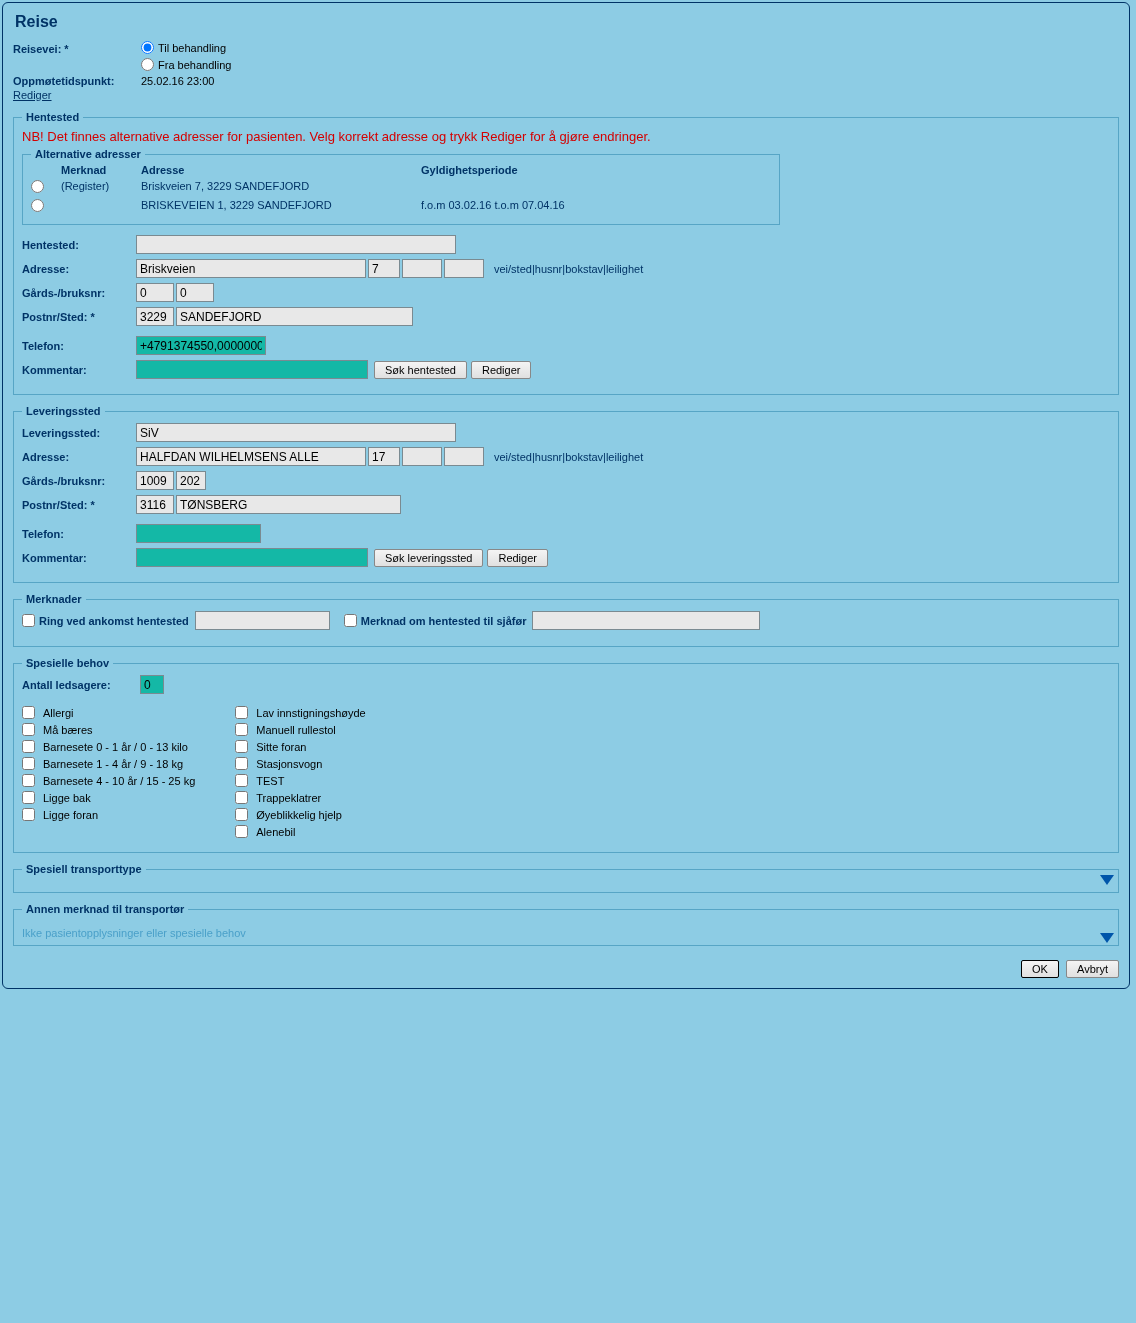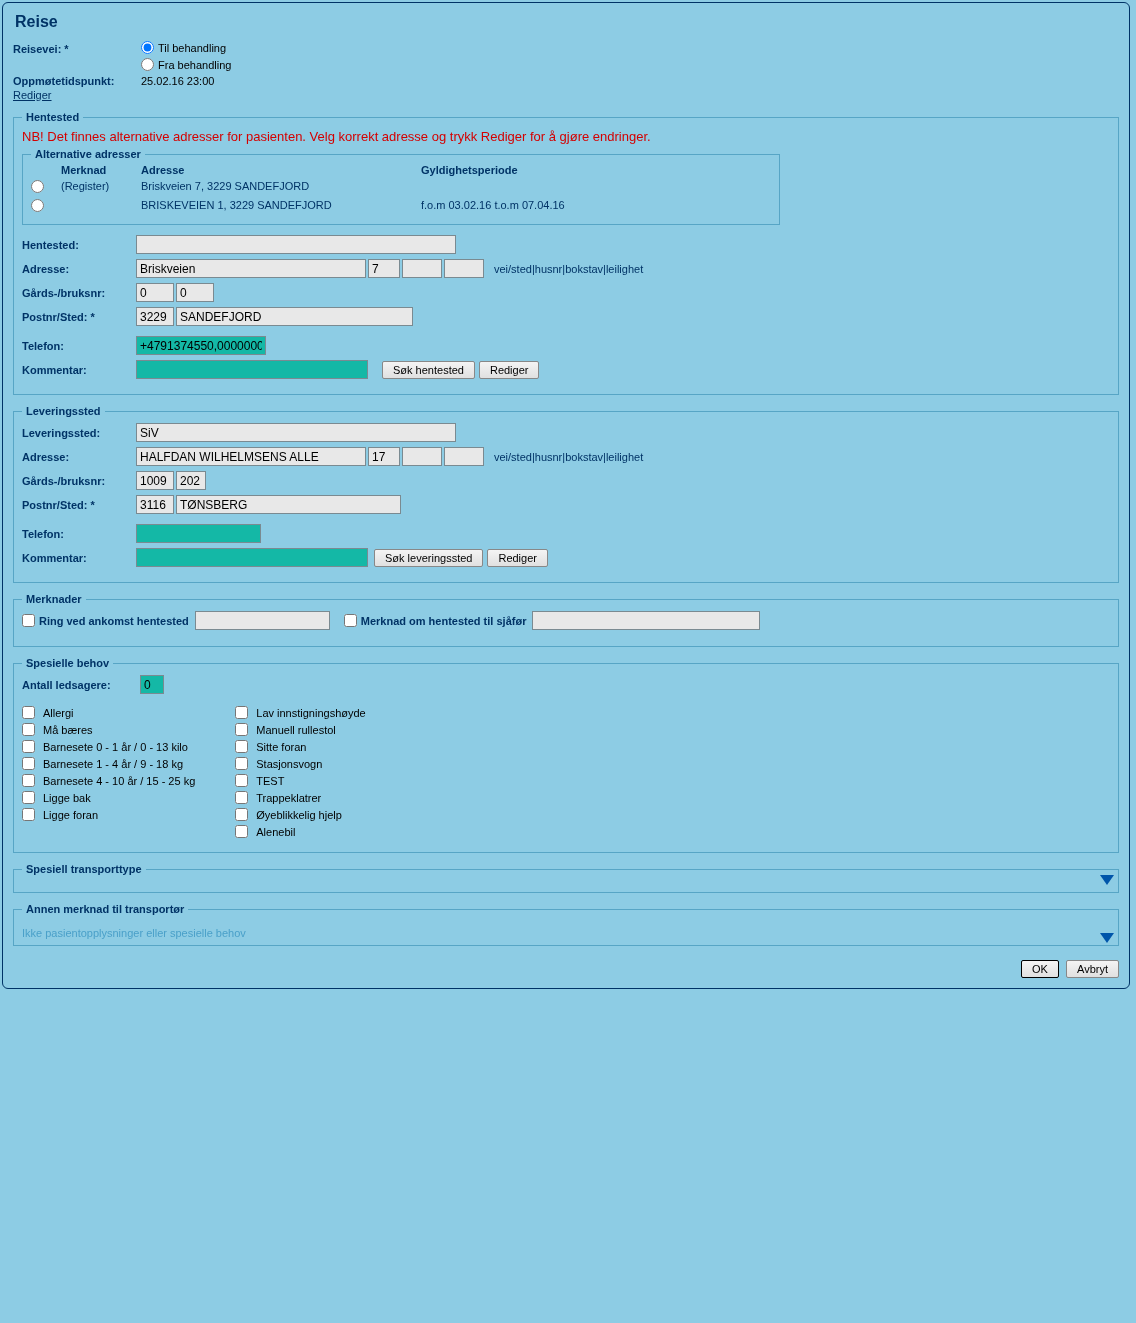--- a/index.html
+++ b/index.html
@@ -174,21 +174,21 @@
       <input type="text" class="txt" style="width: 38px;" value="3229">
       <input type="text" class="txt" style="width: 237px; margin-left: 2px;" value="SANDEFJORD">
     </div>
     <div class="row-gap" style="margin-top:10px;">
       <span class="label">Telefon:</span>
       <input type="text" class="txt white" style="width: 130px;" value="+4791374550,00000000">
     </div>
     <div class="row-gap">
       <span class="label">Kommentar:</span>
       <input type="text" class="txt white" style="width: 232px;">
-      <button class="btn" style="margin-left:14px;">Søk hentested</button>
+      <button class="btn" style="margin-left:6px;">Søk hentested</button>
       <button class="btn" style="margin-left:4px;">Rediger</button>
     </div>
   </fieldset>
 
   <fieldset>
     <legend>Leveringssted</legend>
     <div class="row-gap">
       <span class="label">Leveringssted:</span>
       <input type="text" class="txt" style="width: 320px;" value="SiV">
     </div>

